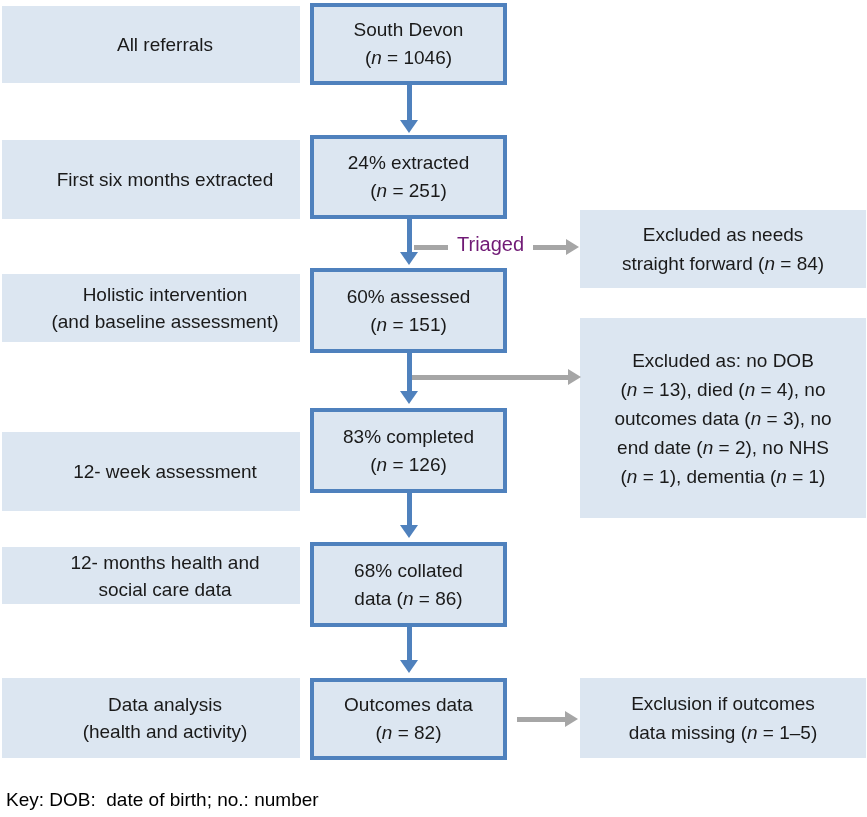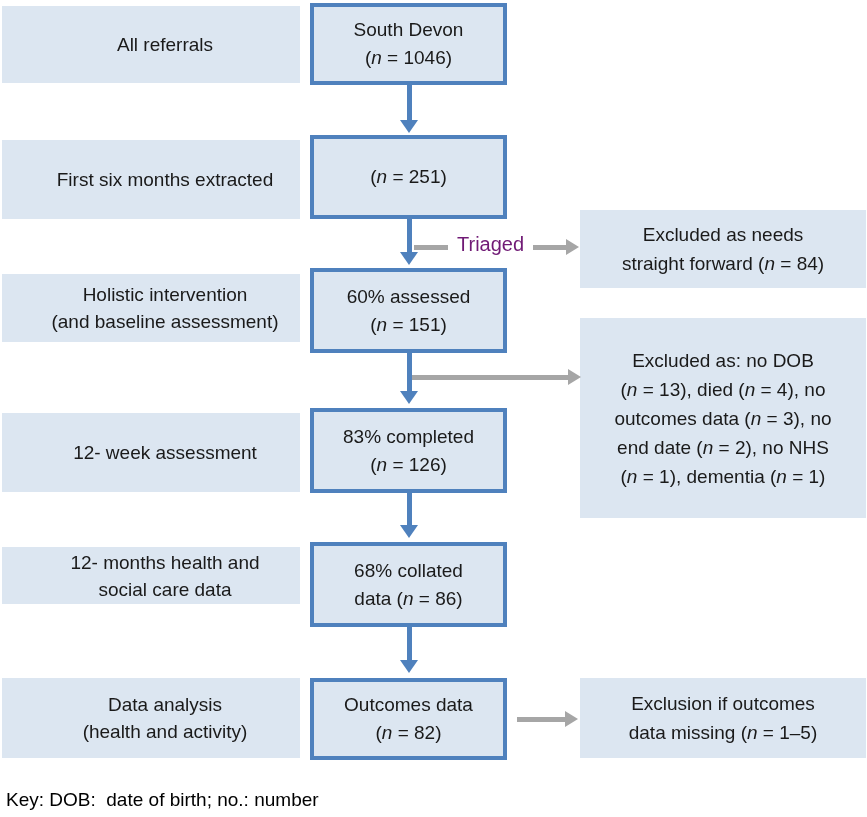--- a/index.html
+++ b/index.html
@@ -119,37 +119,38 @@
   <div class="label-box" style="top:6px;height:77px">
     <div class="tline">All referrals</div>
   </div>
   <div class="label-box" style="top:140px;height:79px">
     <div class="tline">First six months extracted</div>
   </div>
   <div class="label-box" style="top:274px;height:68px">
     <div class="tline">Holistic intervention</div>
     <div class="tline">(and baseline assessment)</div>
   </div>
-  <div class="label-box" style="top:413px;height:79px">
+  <div class="label-box" style="top:432px;height:79px">
     <div class="tline">12- week assessment</div>
   </div>
   <div class="label-box" style="top:547px;height:57px">
     <div class="tline">12- months health and</div>
     <div class="tline">social care data</div>
   </div>
   <div class="label-box" style="top:678px;height:80px">
     <div class="tline">Data analysis</div>
     <div class="tline">(health and activity)</div>
   </div>
 
   <div class="flow-box" style="top:3px;height:82px">
     <div class="tline">South Devon</div>
     <div class="tline">(<i>n</i> = 1046)</div>
   </div>
   <div class="flow-box" style="top:135px;height:84px">
+    <div class="tline">24% extracted</div>
     <div class="tline">(<i>n</i> = 251)</div>
   </div>
   <div class="flow-box" style="top:268px;height:85px">
     <div class="tline">60% assessed</div>
     <div class="tline">(<i>n</i> = 151)</div>
   </div>
   <div class="flow-box" style="top:408px;height:85px">
     <div class="tline">83% completed</div>
     <div class="tline">(<i>n</i> = 126)</div>
   </div>

